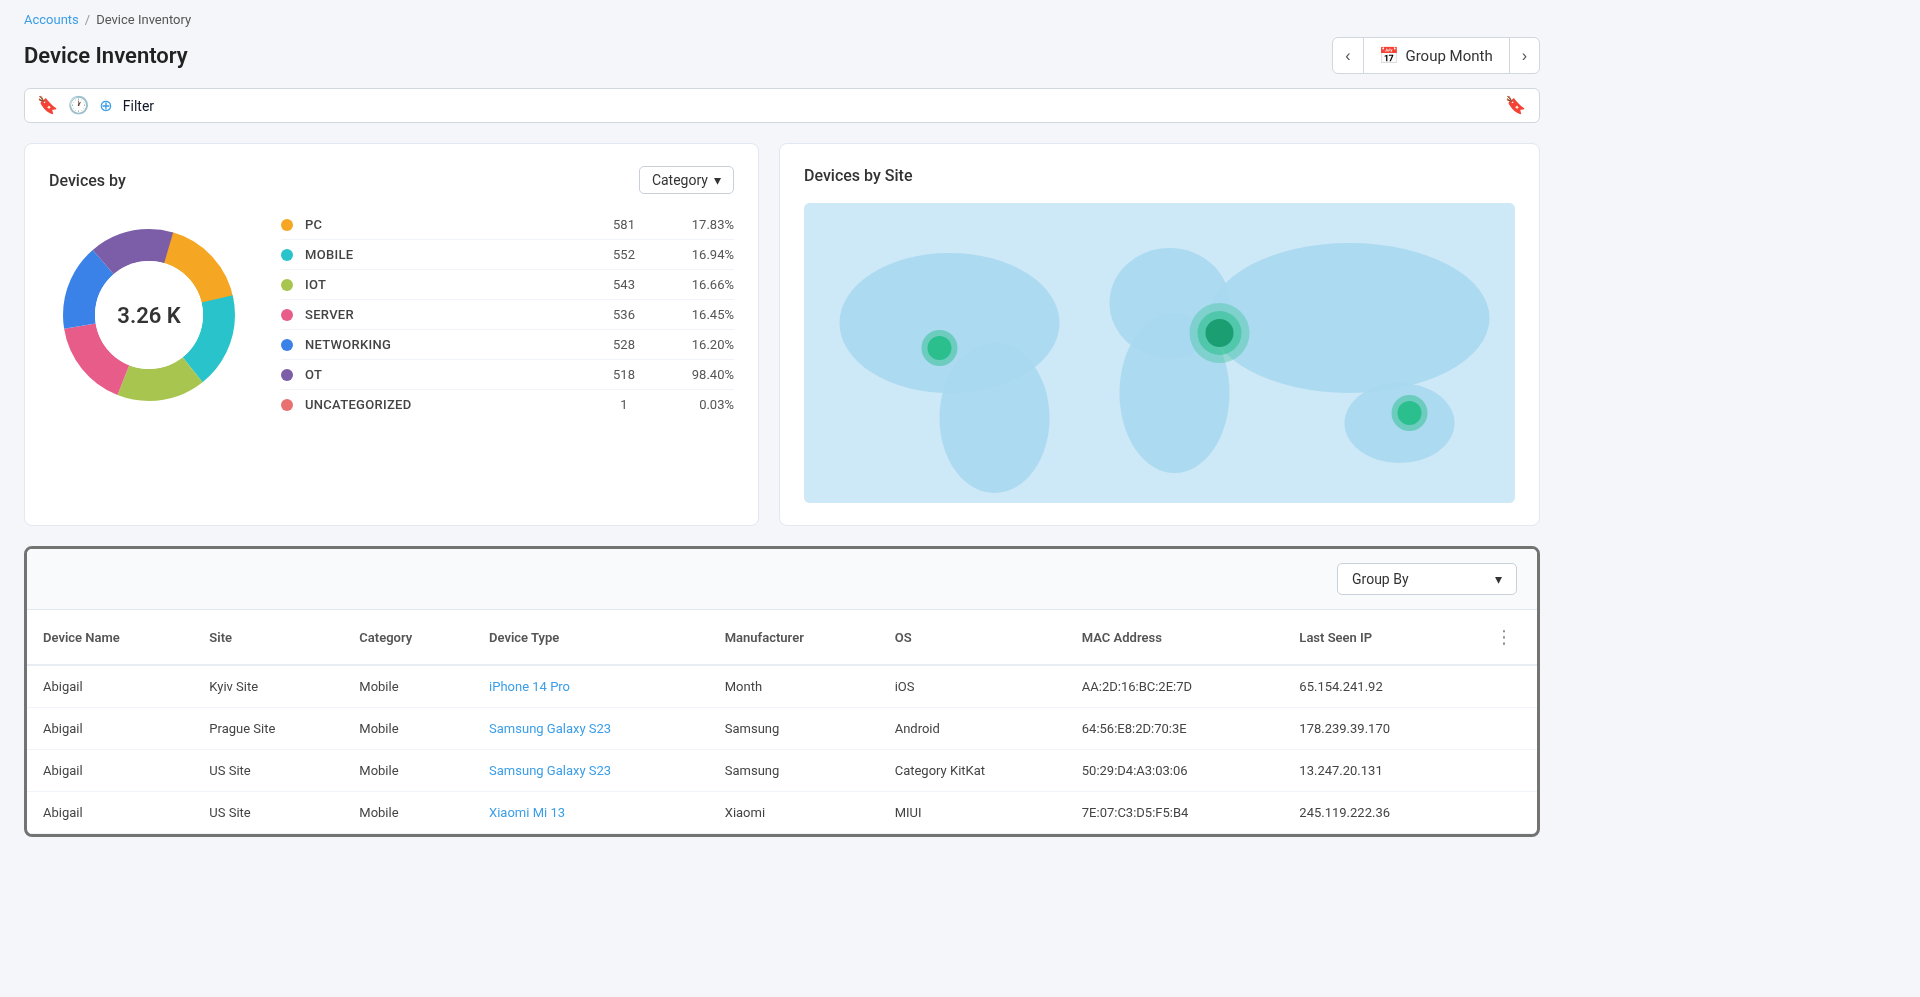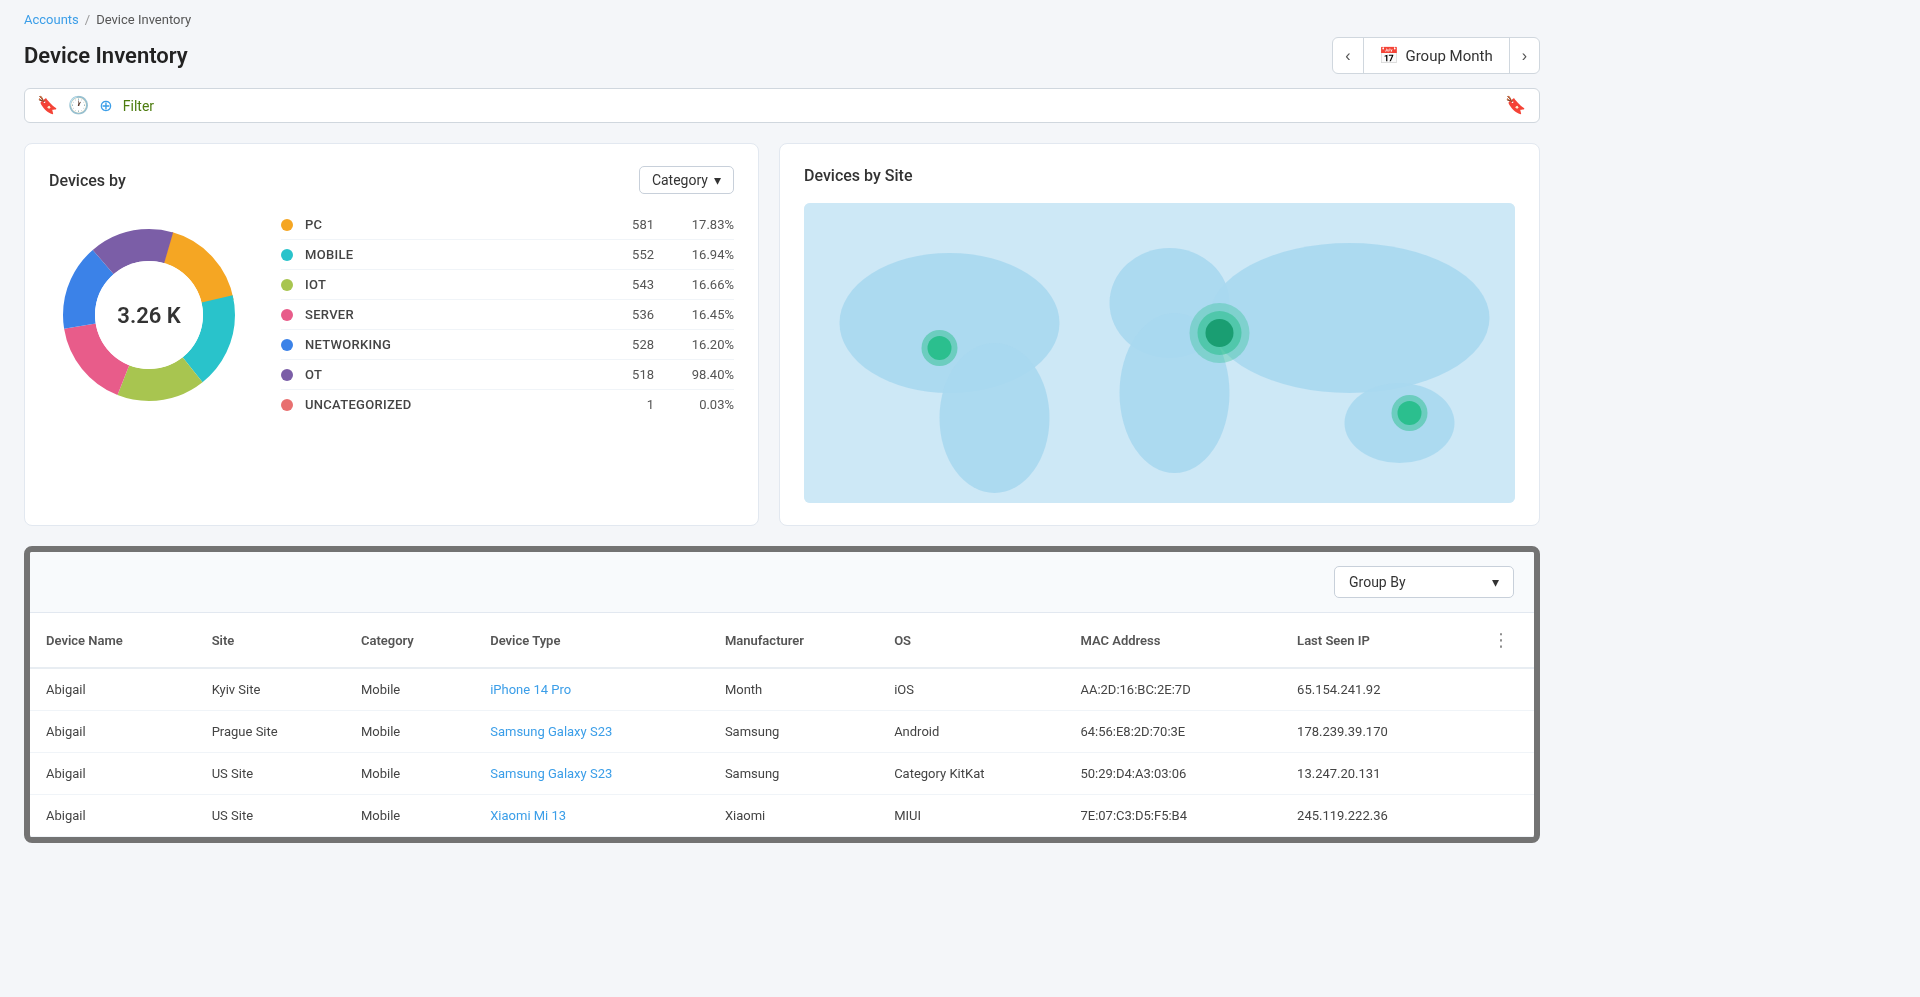--- a/index.html
+++ b/index.html
@@ -92,21 +92,21 @@
     .filter-icon-btn {
       border: none;
       background: transparent;
       cursor: pointer;
       color: #888;
       font-size: 17px;
       display: flex;
       align-items: center;
     }
     .filter-text {
-      color: #4d7c0f;
+      color: #0f172a;
       flex: 1;
       font-size: 14px;
     }
     .filter-save-btn {
       border: none;
       background: transparent;
       cursor: pointer;
       color: #888;
       font-size: 17px;
     }
@@ -200,21 +200,21 @@
     }
     .legend-name {
       flex: 1;
       font-size: 13px;
       color: #444;
       font-weight: 500;
       letter-spacing: 0.3px;
     }
     .legend-count {
       width: 60px;
-      text-align: right;
+      text-align: center;
       font-size: 13px;
       color: #555;
       margin-right: 20px;
     }
     .legend-pct {
       width: 60px;
       text-align: right;
       font-size: 13px;
       color: #555;
     }
@@ -223,21 +223,21 @@
       width: 100%;
       height: 300px;
       background: #ddeef8;
       border-radius: 6px;
       position: relative;
       overflow: hidden;
     }
     
     .table-section {
       background: #fff;
-      border: 6px solid #737373;
+      border: 3px solid #737373;
       border-radius: 8px;
       overflow: hidden;
     }
     .table-toolbar {
       display: flex;
       align-items: center;
       justify-content: flex-end;
       padding: 14px 20px;
       background: #f8fafc;
       border-bottom: 1px solid #e2e8f0;

